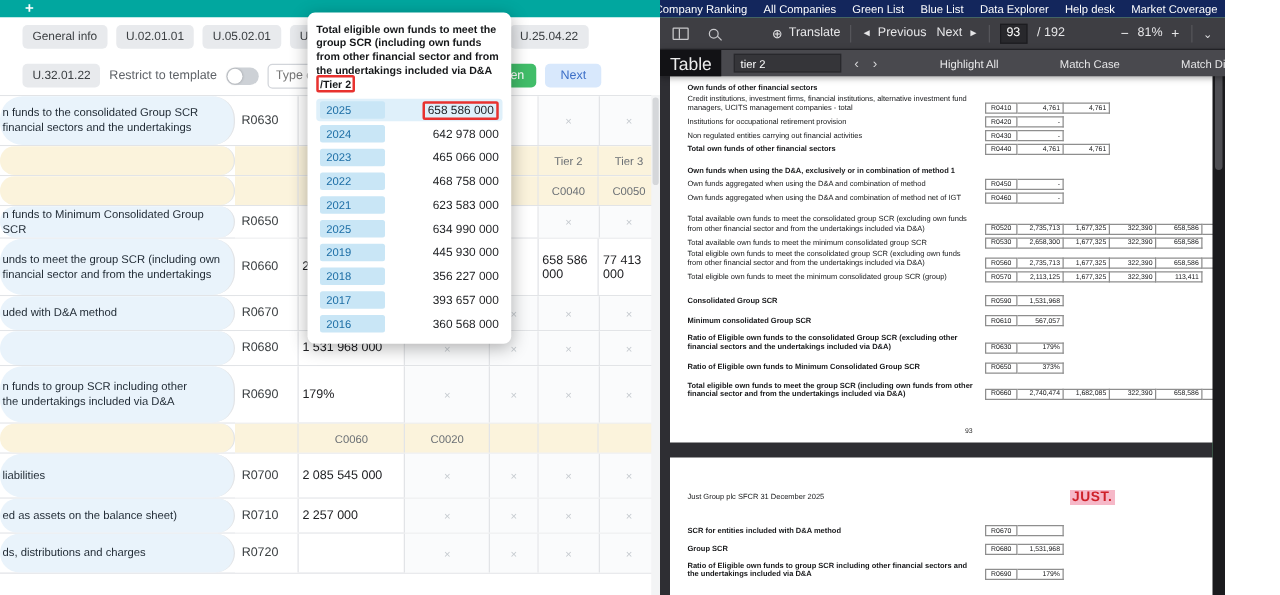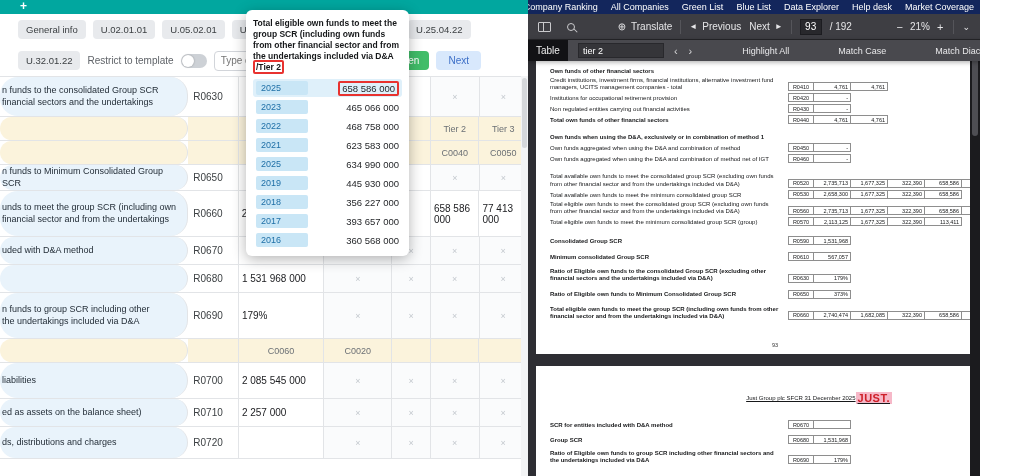--- a/index.html
+++ b/index.html
@@ -51,41 +51,41 @@
   .icon-sidebar{width:13px;height:10px;border:1px solid #C9C9CC;border-radius:1px;position:relative;flex:none;}
   .icon-sidebar::after{content:"";position:absolute;left:4px;top:0;bottom:0;border-left:1px solid #C9C9CC;}
   .icon-search{width:8px;height:8px;border:1.5px solid #C9C9CC;border-radius:50%;position:relative;margin-left:8px;flex:none;}
   .icon-search::after{content:"";position:absolute;width:5px;border-top:1.5px solid #C9C9CC;transform:rotate(45deg);right:-4px;bottom:-1px;}
   .sep{width:1px;height:14px;background:#55555A;flex:none;}
   .grp{display:flex;align-items:center;gap:5px;white-space:nowrap;}
   .pageinput{width:22px;height:16px;background:#28282C;border:1px solid #1C1C20;color:#fff;text-align:center;font-size:10px;font-family:inherit;}
   .zbtn{font-size:11px;padding:0 2px;}
 
   .findbar{position:absolute;left:0;top:40px;height:21px;background:#49494E;display:flex;align-items:center;gap:9px;padding-right:12px;z-index:10;box-shadow:0 1px 5px rgba(0,0,0,.35);}
-  .tablechip{height:21px;background:#121215;color:#ECECEC;font-size:10px;display:flex;align-items:center;padding:0 8px;margin-right:1px;}
+  .tablechip{height:21px;background:#121215;color:#ECECEC;font-size:14px;display:flex;align-items:center;padding:0 8px;margin-right:1px;}
   .findinput{width:86px;height:15px;background:#353539;border:1px solid #28282C;color:#fff;font-size:9px;padding:0 4px;font-family:inherit;}
   .findnav{color:#D6D6D8;font-size:11px;padding:0 1px;}
   .findopt{font-size:9px;color:#E8E8EA;white-space:nowrap;padding-left:40px;}
 
   .pdfcontent{position:absolute;top:40px;left:0;right:10px;bottom:0;background:#2E2E33;}
   .scrollbar{position:absolute;right:0;top:40px;width:10px;bottom:0;background:#1B1B1E;}
   .thumb{position:absolute;top:6px;left:2px;width:6px;height:90px;border-radius:3px;background:#4E4E53;}
   .page{position:absolute;left:8px;width:478px;background:#fff;color:#17181A;}
   .page1{top:18px;height:296px;padding:10px 12px 0 14px;}
   .page2{top:326px;height:160px;padding:26px 12px 0 14px;}
   .phead{font-size:6px;font-weight:bold;margin-bottom:3px;}
   .prow-doc{display:flex;align-items:flex-end;margin-bottom:2px;}
   .pt{width:238px;font-size:6px;line-height:1.2;padding-right:8px;}
   .pt.b{font-weight:bold;}
   .pc{width:26px;height:9px;border:1px solid #8E8E8E;font-size:5.5px;display:flex;align-items:center;justify-content:center;flex:none;}
   .pv{width:37px;height:9px;border:1px solid #8E8E8E;border-left:none;font-size:5.5px;display:flex;align-items:center;justify-content:flex-end;padding-right:2px;flex:none;}
   .pgap{height:8px;}
   .pgap-s{height:5px;}
   .pageno{position:absolute;bottom:6px;left:0;right:0;text-align:center;font-size:5.5px;color:#333;}
-  .p2head{display:flex;justify-content:flex-end;align-items:center;margin-bottom:16px;padding-right:110px;text-decoration:underline;}
+  .p2head{display:flex;justify-content:space-between;align-items:center;margin-bottom:16px;padding-right:110px;}
   .p2title{font-size:6px;}
   .logo{font-size:11px;font-weight:bold;color:#CE2029;background:#F6B8C8;padding:0 2px;letter-spacing:.5px;}
   .p2 .prow-doc{margin-bottom:6px;}
 </style>
 </head>
 <body>
 
 <div class="screen">
 
   <div class="left">
@@ -247,20 +247,24 @@
     <div class="popup">
       <div class="popup-title">
         <span>Total eligible own funds to meet the group SCR (including own funds from other financial sector and from the undertakings included via D&amp;A </span><span class="rbox">/Tier 2</span>
       </div>
       <div class="popup-rows">
         <div class="prow sel">
             <span class="pyear">2025</span>
             <span class="pval">658 586 000</span>
           </div>
         <div class="prow">
+            <span class="pyear">2024</span>
+            <span class="pval">642 978 000</span>
+          </div>
+        <div class="prow">
             <span class="pyear">2023</span>
             <span class="pval">465 066 000</span>
           </div>
         <div class="prow">
             <span class="pyear">2022</span>
             <span class="pval">468 758 000</span>
           </div>
         <div class="prow">
             <span class="pyear">2021</span>
             <span class="pval">623 583 000</span>
@@ -314,21 +318,21 @@
       </div>
       <div class="grp">
         <span>Next</span>
         <span style="font-size:8px">►</span>
       </div>
       <div class="sep"></div>
       <input class="pageinput" value="93" style="">
       <span>/ 192</span>
       <div class="grp" style="margin-left:auto">
         <span class="zbtn">−</span>
-        <span>21%</span>
+        <span>81%</span>
         <span class="zbtn">+</span>
       </div>
       <div class="sep"></div>
       <span style="font-size:9px">⌄</span>
     </div>
 
     <div class="findbar">
       <div class="tablechip">Table</div>
       <input class="findinput" value="tier 2" style="">
       <span class="findnav">‹</span>

